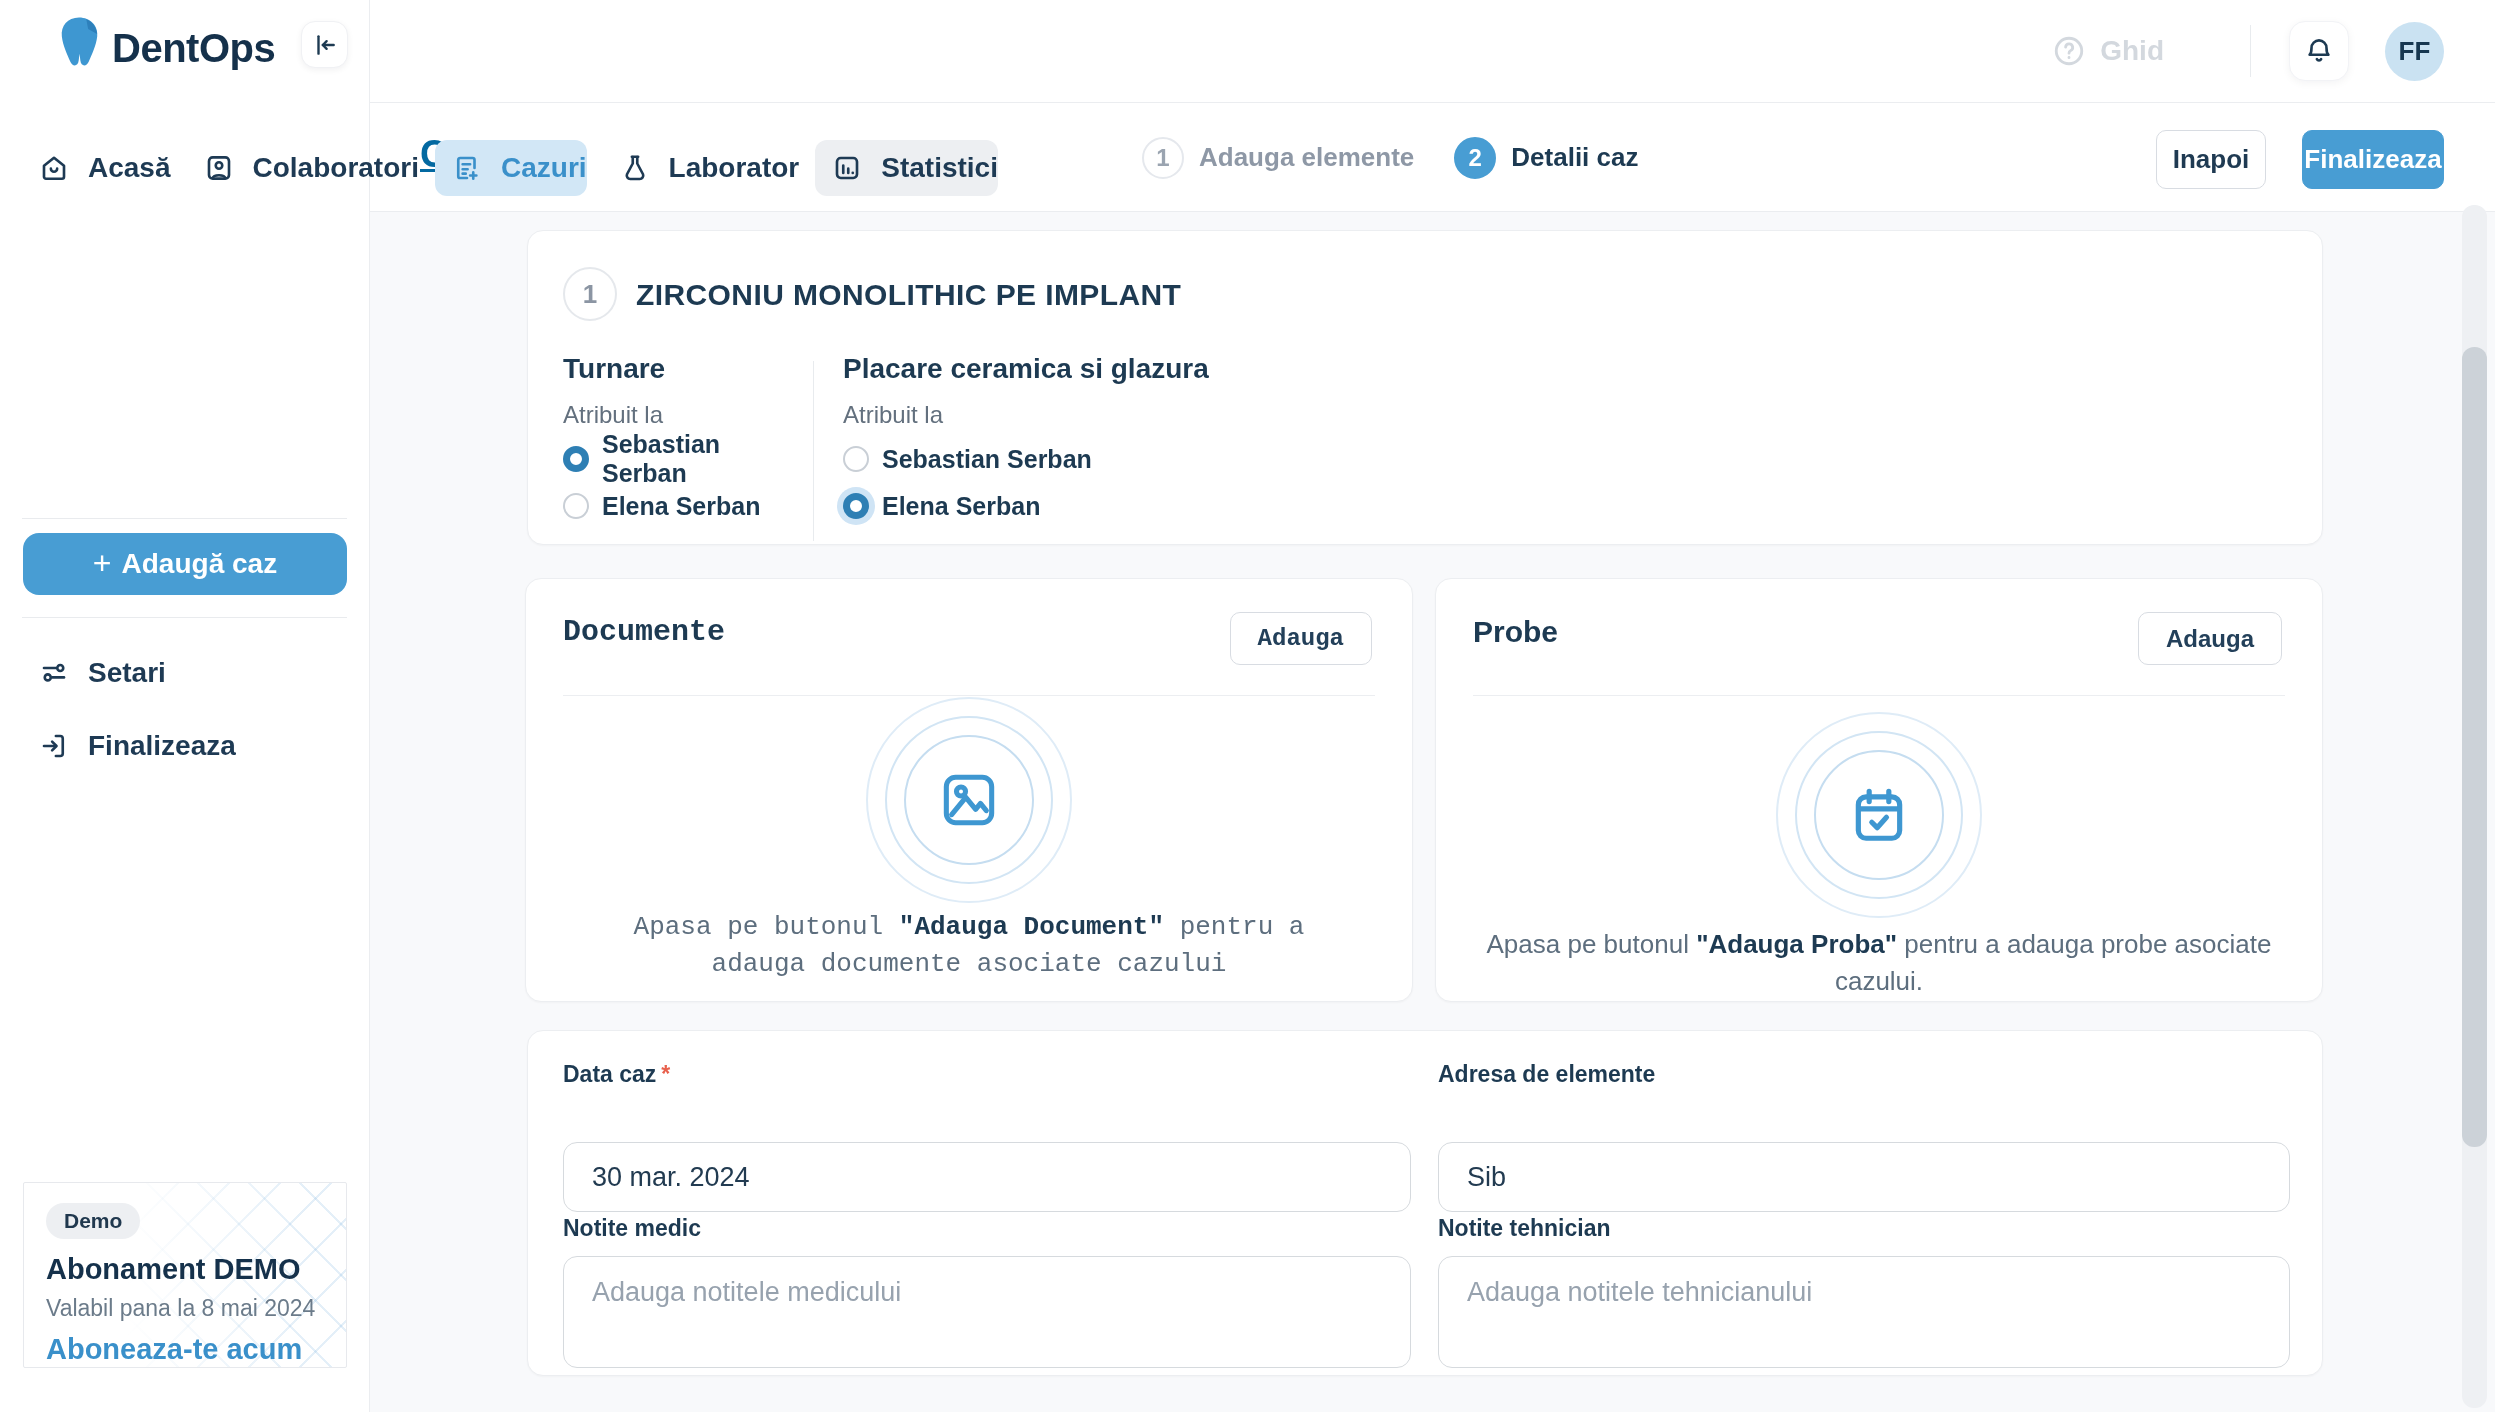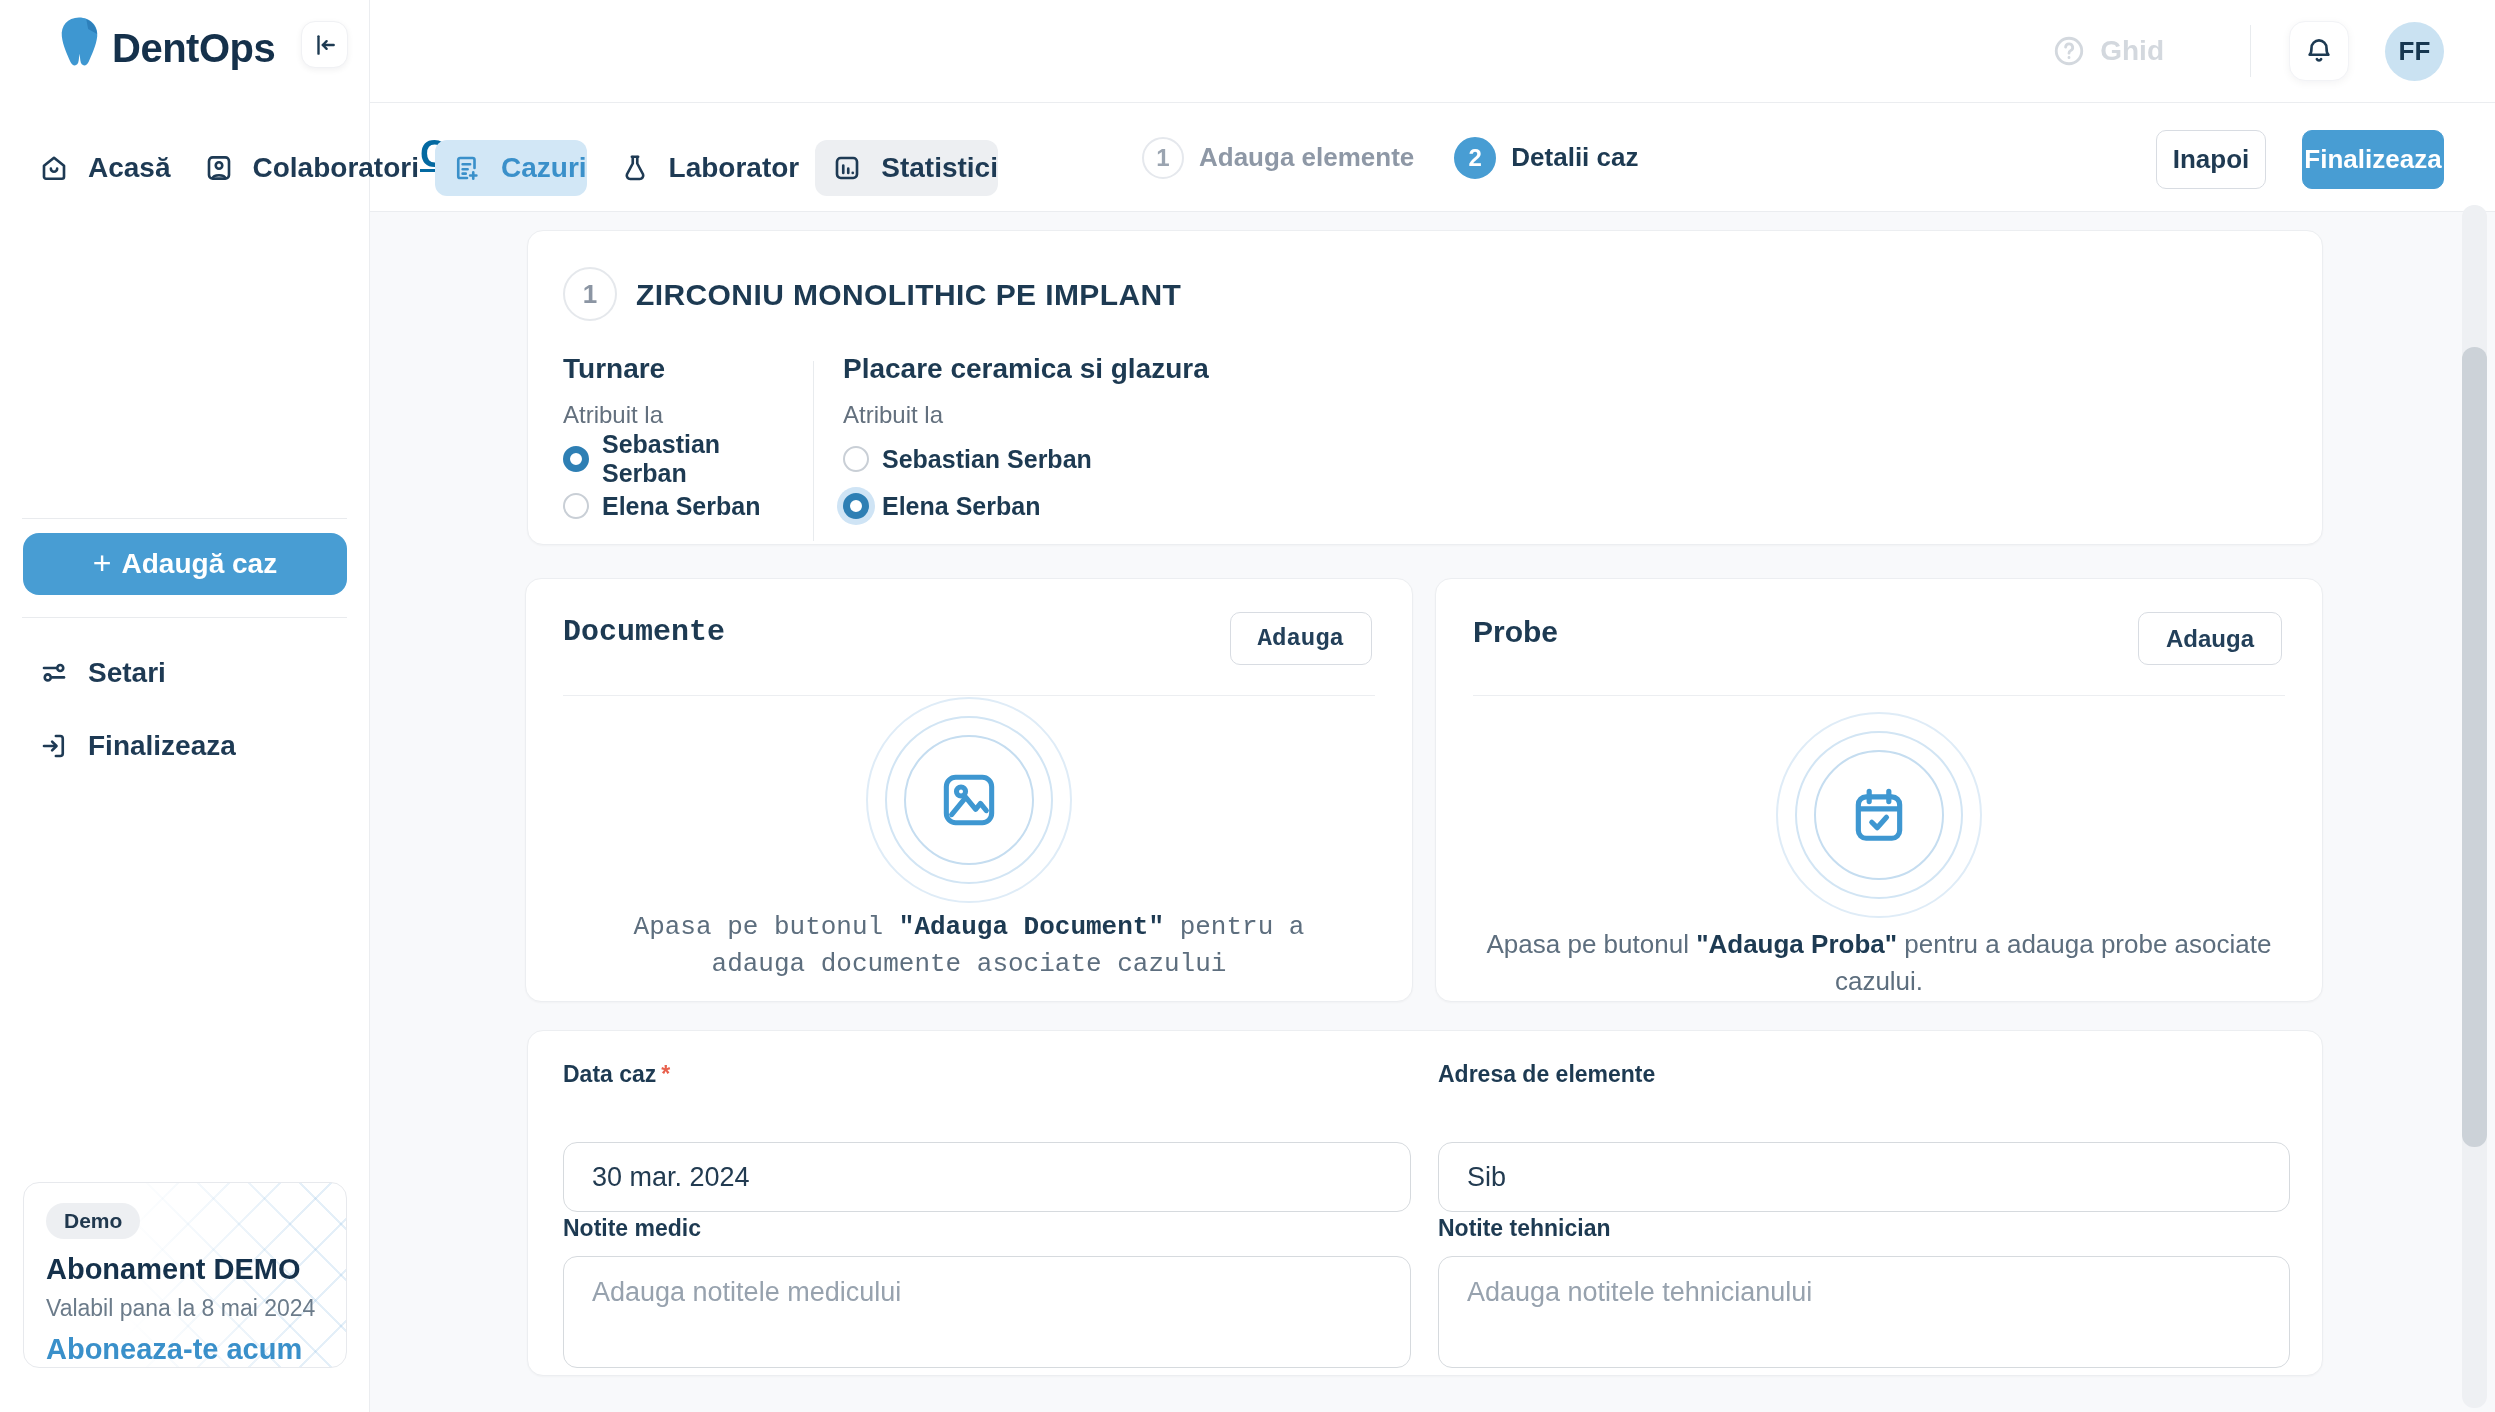--- a/index.html
+++ b/index.html
@@ -14,21 +14,21 @@
   .collapse-btn { position:absolute; left:301px; top:21px; width:47px; height:47px; border-radius:14px; background:#fff; border:1px solid #f0f1f4; box-shadow:0 2px 6px rgba(16,24,40,.06); display:flex; align-items:center; justify-content:center; color:#1d3a52; cursor:pointer; }
   .nav { position:absolute; top:140px; left:22px; right:22px; display:flex; flex-direction:row; gap:16px; }
   .nav-item { height:56px; border-radius:12px; display:flex; align-items:center; gap:18px; padding-left:16px; font-size:28px; font-weight:600; color:#1e3a54; cursor:pointer; }
   .nav-item .nicon { width:32px; height:32px; display:flex; align-items:center; justify-content:center; }
   .nav-item.active { background:#d2e7f6; color:#3a90ca; }
   .nav-item.hovered { background:#edeff2; }
   .side-sep { position:absolute; left:22px; right:22px; height:1px; background:#e9ebee; }
   .add-case-btn { position:absolute; left:23px; top:533px; width:324px; height:62px; border-radius:16px; background:#489dd3; color:#fff; font-size:28px; font-weight:700; display:flex; align-items:center; justify-content:center; gap:10px; cursor:pointer; border:none; font-family:inherit; }
   .add-case-btn .plus { font-size:32px; font-weight:400; line-height:1; margin-top:-3px; }
   .bottom-nav { position:absolute; top:645px; left:22px; right:22px; display:flex; flex-direction:column; gap:17px; }
-  .demo-card { position:absolute; left:23px; top:1182px; width:324px; height:186px; border:1px solid #e7e9ed; border-radius:16px; padding:20px 22px; background-color:#fff;
+  .demo-card { position:absolute; left:23px; top:1182px; width:324px; height:186px; border:1px solid #e7e9ed; border-radius:2px; padding:20px 22px; background-color:#fff;
     background-image:
       linear-gradient(to right, #fff 32%, rgba(255,255,255,0) 88%),
       repeating-linear-gradient(45deg, rgba(86,157,214,.16) 0 2px, transparent 2px 36px),
       repeating-linear-gradient(135deg, rgba(86,157,214,.16) 0 2px, transparent 2px 36px);
   }
   .demo-badge { display:inline-block; background:#edeff2; border-radius:999px; padding:6px 18px; font-size:21px; font-weight:700; color:#20384e; }
   .demo-title { margin-top:14px; font-size:29px; font-weight:700; color:#15314b; }
   .demo-sub { margin-top:9px; font-size:23px; color:#6b7b8a; }
   .demo-link { margin-top:11px; font-size:29px; font-weight:700; color:#3a90ca; cursor:pointer; }
 

